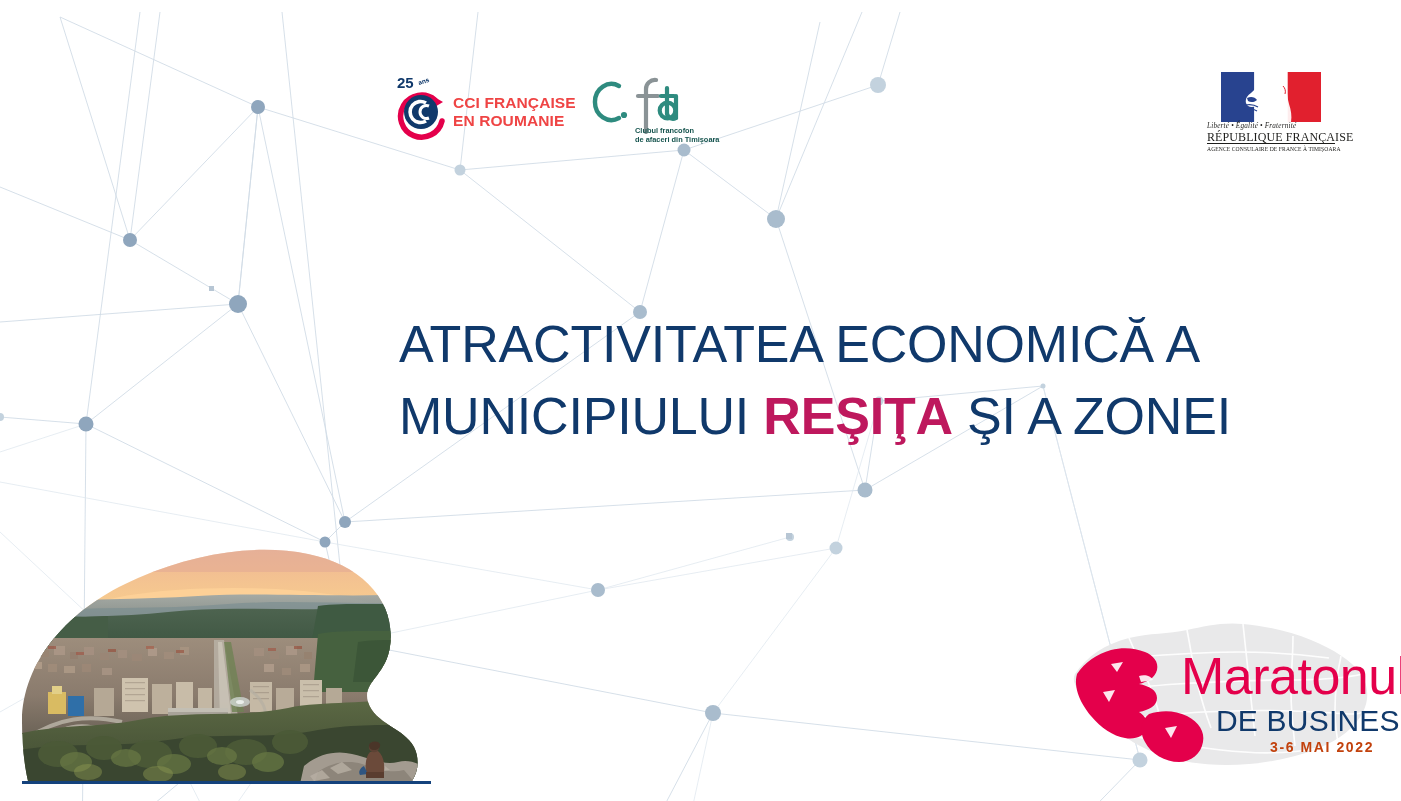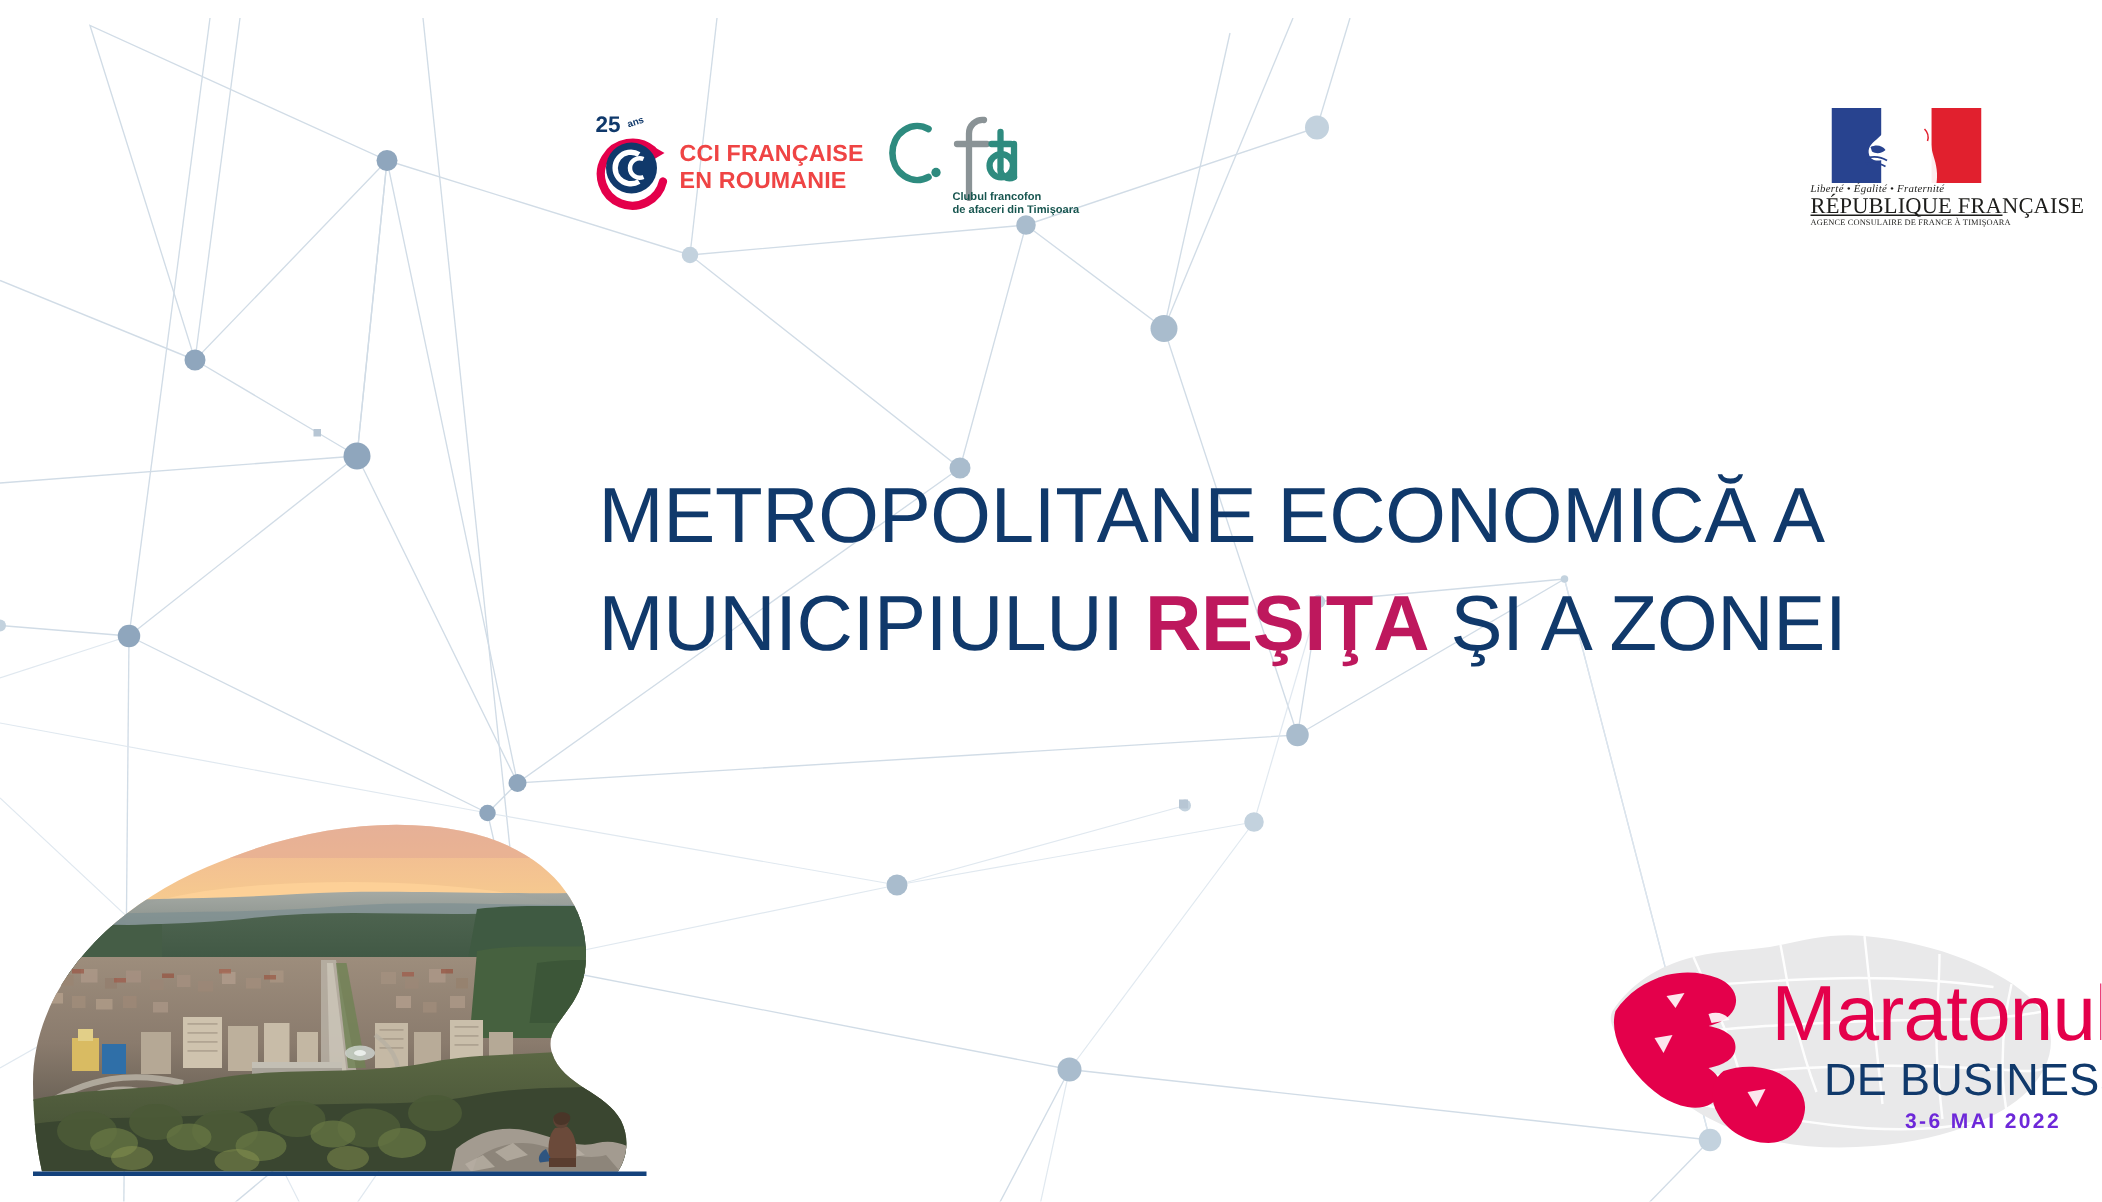--- a/index.html
+++ b/index.html
@@ -88,21 +88,21 @@
     letter-spacing: 0.2px;
     white-space: nowrap;
   }
   #rf-title {
     position: absolute;
     left: 0; top: 58px;
     width: 128px;
     text-align: center;
     color: #1d1d1b;
     font-family: "Liberation Serif", serif;
-    font-size: 15px;
+    font-size: 12px;
     font-weight: normal;
     letter-spacing: 0.1px;
     white-space: nowrap;
   }
   #rf-agency {
     position: absolute;
     left: 0; top: 71px;
     width: 128px;
     text-align: center;
     color: #1d1d1b;
@@ -187,21 +187,21 @@
     font-size: 30px;
     font-weight: 400;
     letter-spacing: 0.2px;
     line-height: 32px;
     white-space: nowrap;
   }
   #maratonul-date {
     position: absolute;
     left: 217px;
     top: 127px;
-    color: #6d28d9;
+    color: #c2410c;
     font-size: 14px;
     font-weight: bold;
     letter-spacing: 1.6px;
     white-space: nowrap;
   }
 </style>
 </head>
 <body>
 
 <div id="slide">
@@ -368,21 +368,21 @@
         <path d="M62 14 C64 16 65 19 64 22" fill="none" stroke="#e1202e" stroke-width="1"></path>
       </svg>
       <div id="rf-devise">Liberté • Égalité • Fraternité</div>
       <div id="rf-title">RÉPUBLIQUE FRANÇAISE</div>
       <div id="rf-agency">AGENCE CONSULAIRE DE FRANCE À TIMIŞOARA</div>
     </div>
 
   </div>
 
   <div id="title-block">
-    <div class="title-line">METROPOLITANE ECONOMICĂ A</div>
+    <div class="title-line">ATRACTIVITATEA ECONOMICĂ A</div>
     <div class="title-line"><span>MUNICIPIULUI </span><span class="title-accent">REŞIŢA</span><span> ŞI A ZONEI</span></div>
   </div>
 
   <svg id="photo-blob" viewBox="0 0 410 242" xmlns="http://www.w3.org/2000/svg">
     <defs>
       <clipPath id="blobClip">
         <path d="M4 180
                  C4 120 50 66 120 36
                  C180 10 240 2 290 12
                  C345 23 378 60 372 104

